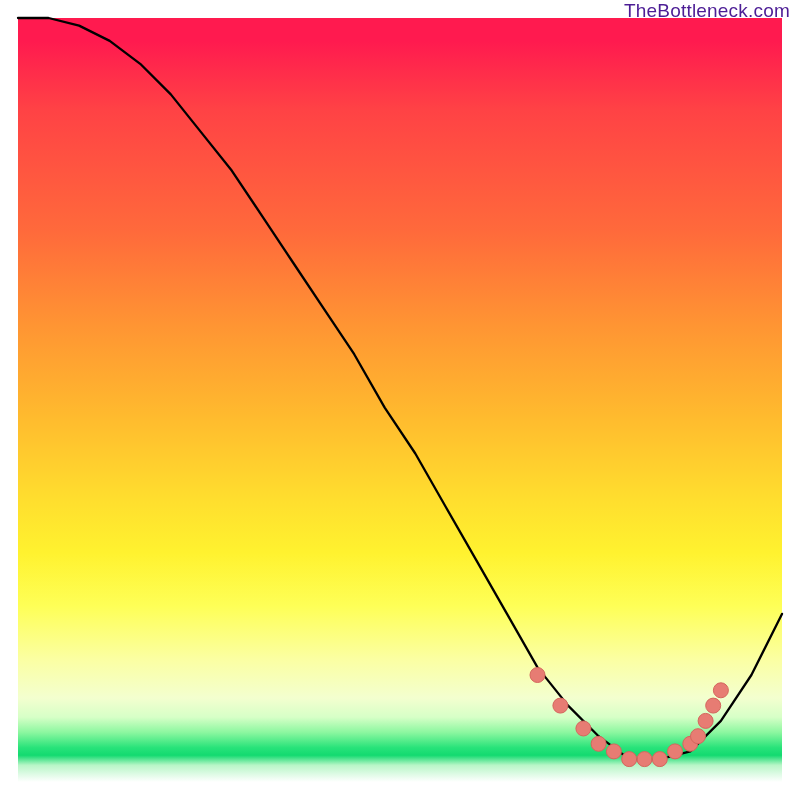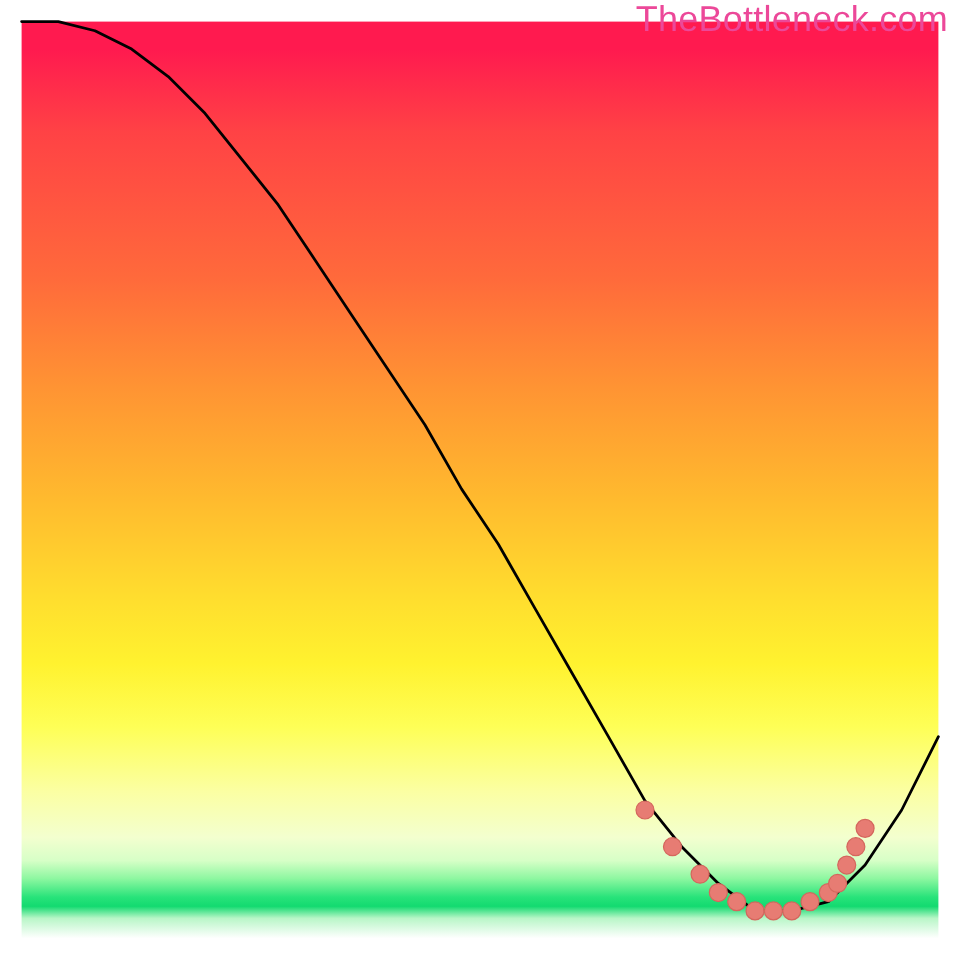--- a/index.html
+++ b/index.html
@@ -48,22 +48,22 @@
     left: 18px;
     top: 18px;
     width: 764px;
     height: 764px;
     overflow: visible;
   }
   .watermark {
     position: absolute;
     top: 0px;
     right: 10px;
-    color: #ec4899;
-    font-size: 30px;
+    color: #4c1d95;
+    font-size: 19px;
     font-weight: 400;
     letter-spacing: 0.2px;
   }
 </style>
 </head>
 <body>
 
 <div class="stage">
 
   <div class="plot-gradient"></div>

